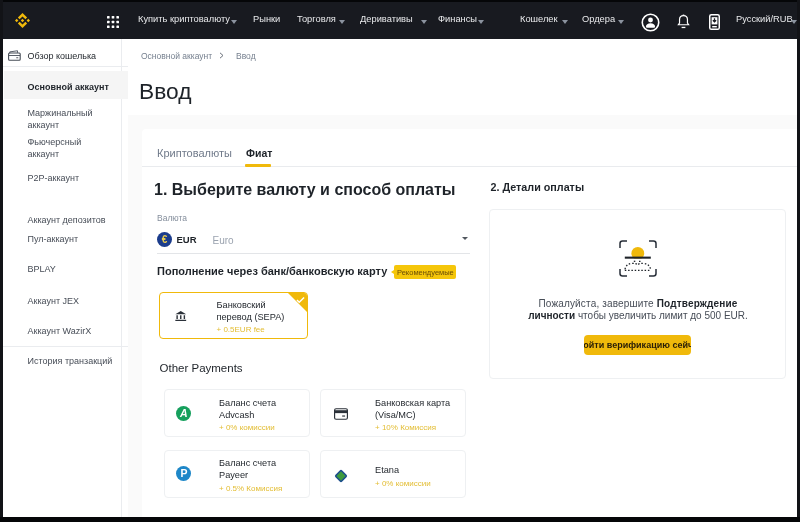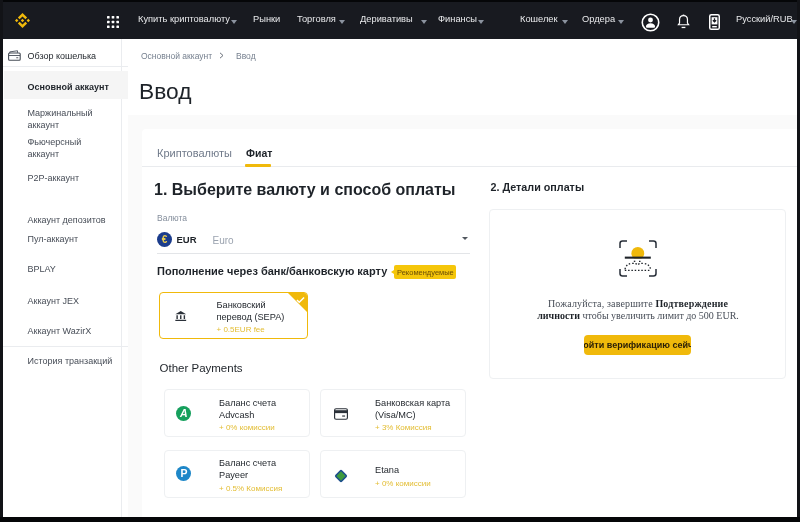--- a/index.html
+++ b/index.html
@@ -168,21 +168,21 @@
   <div class="abs" style="left:54px;top:7px;font-size:9.2px;color:#1e2329;line-height:12.2px;">Баланс счета<br>Advcash</div>
   <div class="abs ylw" style="left:54px;top:32.5px;font-size:8px;">+ 0% комиссии</div>
 </div>
 <div class="cardbox" style="left:319.5px;top:389px;width:146.5px;height:48px;">
   <svg class="abs" style="left:13.5px;top:18px" width="14" height="12" viewBox="0 0 24 20" fill="none">
       <rect x="1" y="1" width="22" height="18" rx="2.5" stroke="#2b3139" stroke-width="2"></rect>
       <rect x="1" y="3.5" width="22" height="5" fill="#2b3139"></rect>
       <path d="M14 13.5h5" stroke="#2b3139" stroke-width="2"></path>
     </svg>
   <div class="abs" style="left:54.5px;top:7px;font-size:9.2px;color:#1e2329;line-height:12.2px;">Банковская карта<br>(Visa/MC)</div>
-  <div class="abs ylw" style="left:54.5px;top:33px;font-size:8px;">+ 3% Комиссия</div>
+  <div class="abs ylw" style="left:54.5px;top:33px;font-size:8px;">+ 10% Комиссия</div>
 </div>
 <div class="cardbox" style="left:164px;top:450px;width:146px;height:47.5px;">
   <svg class="abs" style="left:11px;top:15px" width="15" height="15" viewBox="0 0 15 15">
       <circle cx="7.5" cy="7.5" r="7.5" fill="#1e87c8"></circle>
       <text x="8" y="11.3" font-size="10.5" font-weight="bold" fill="#fff" text-anchor="middle" font-family="Liberation Sans">P</text>
     </svg>
   <div class="abs" style="left:54px;top:5.5px;font-size:9.2px;color:#1e2329;line-height:12.2px;">Баланс счета<br>Payeer</div>
   <div class="abs ylw" style="left:54px;top:32.5px;font-size:8px;">+ 0.5% Комиссия</div>
 </div>
 <div class="cardbox" style="left:319.5px;top:450px;width:146.5px;height:47.5px;">
@@ -204,21 +204,21 @@
     <circle cx="18.8" cy="13.4" r="6.4" fill="#f0b90b"></circle>
     <rect x="4" y="18.6" width="30" height="4" fill="#fff"></rect>
     <rect x="5.8" y="16.6" width="26" height="2.1" fill="#1e2329"></rect>
     <g stroke="#1e2329" stroke-width="1.3" stroke-dasharray="1.5 1.8">
       <path d="M14.8 21.3h3"></path>
         <path d="M20 21.3h3"></path>
       <path d="M6 29.3 Q7 24 13 23.4 Q17 23 18.8 24.8 Q20.6 23 24.6 23.4 Q30.6 24 31.6 29.3"></path>
       <path d="M5.8 30.3H31.8"></path>
     </g>
   </svg>
-  <div class="abs" style="left:0;top:88px;width:297px;text-align:center;font-size:10px;color:#474d57;line-height:11.8px;font-family:Liberation Serif, serif;"><span style="letter-spacing:0.16px;">Пожалуйста, завершите <b style="color:#1e2329;">Подтверждение</b></span><br><b style="color:#1e2329;">личности</b> чтобы увеличить лимит до 500 EUR.</div>
+  <div class="abs" style="left:0;top:88px;width:297px;text-align:center;font-size:10px;color:#474d57;line-height:11.8px;"><span style="letter-spacing:0.16px;">Пожалуйста, завершите <b style="color:#1e2329;">Подтверждение</b></span><br><b style="color:#1e2329;">личности</b> чтобы увеличить лимит до 500 EUR.</div>
   <div class="abs" style="left:94.5px;top:124.5px;width:106.5px;height:20px;background:#f0b90b;border-radius:4px;overflow:hidden;display:flex;align-items:center;justify-content:center;">
     <span style="font-size:9px;font-weight:700;color:#2c2007;white-space:nowrap;">Пройти верификацию сейчас</span>
   </div>
 </div>
 
 <div class="abs" id="b-top"></div>
 <div class="abs" id="b-left"></div>
 <div class="abs" id="b-right"></div>
 <div class="abs" id="b-bot"></div>
 

